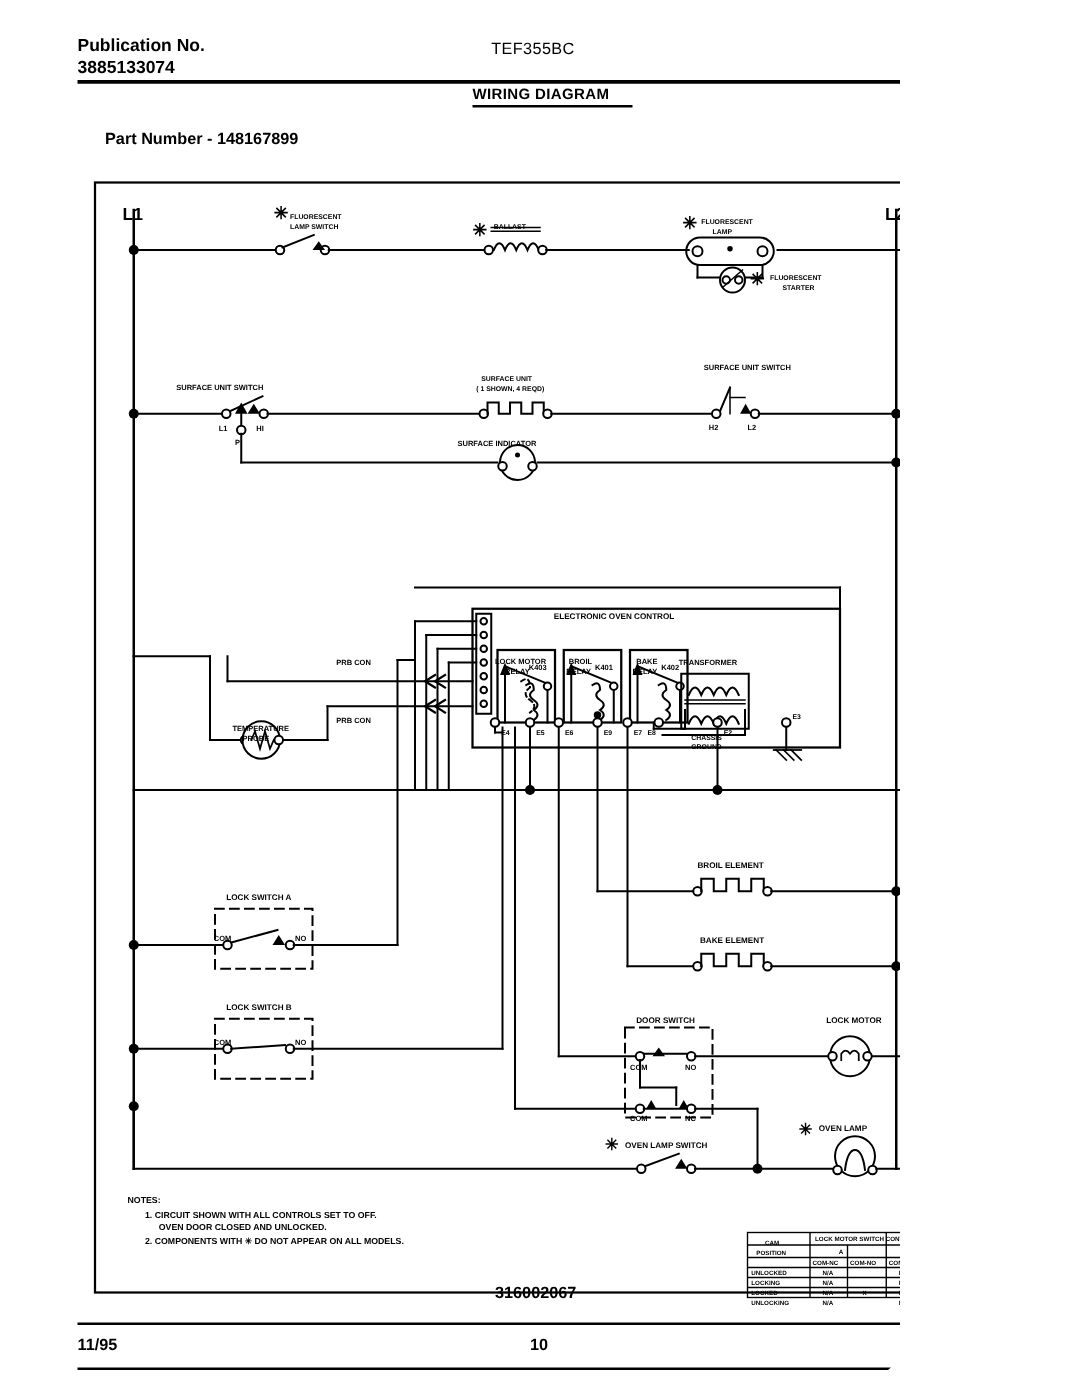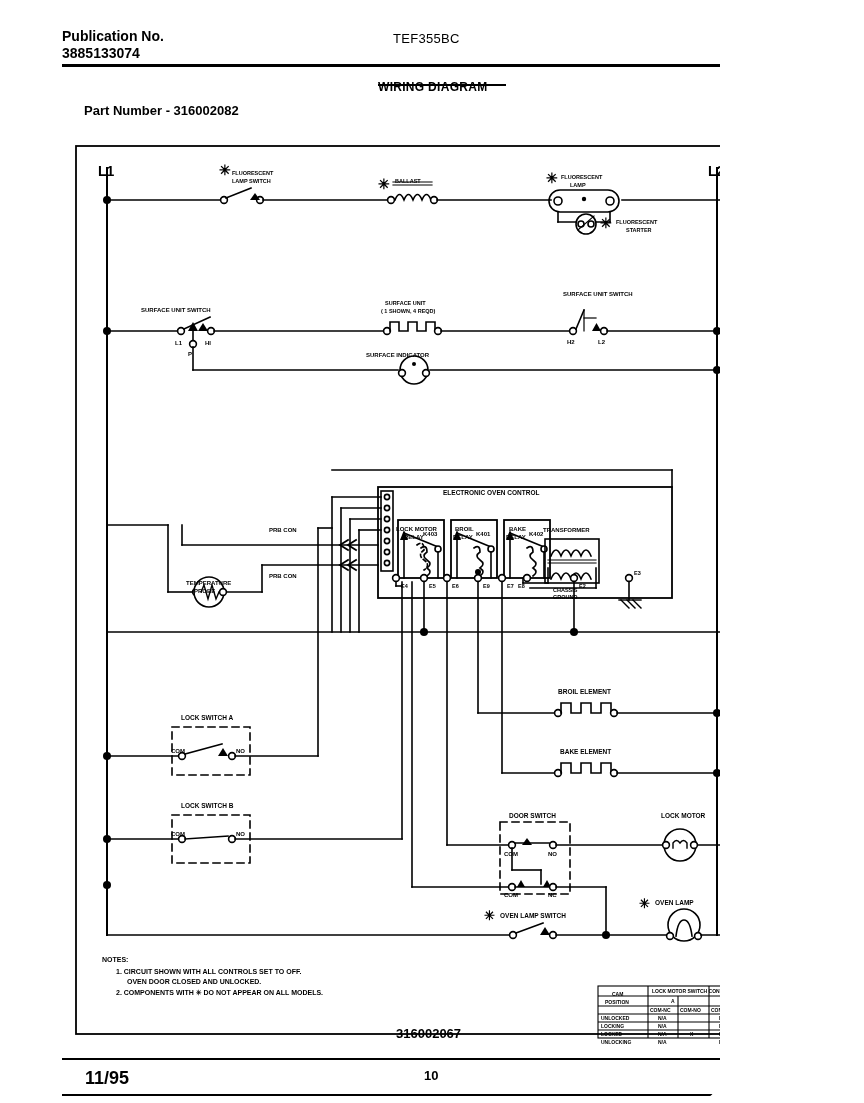--- a/index.html
+++ b/index.html
@@ -1,46 +1,46 @@
 <!DOCTYPE html>
 <html><head>
 <meta charset="utf-8">
 <style>
   html,body{margin:0;padding:0;background:#fff;}
   body{width:864px;height:1103px;position:relative;
        font-family:"Liberation Sans", sans-serif;color:#000;}
   .page{position:absolute;inset:0;width:720px;height:1103px;overflow:hidden;border-radius:28px;}
   .hdr-pub{position:absolute;left:62px;top:28px;font-size:14px;font-weight:bold;line-height:17px;}
   .hdr-model{position:absolute;left:393px;top:31px;font-size:13px;font-weight:normal;letter-spacing:.3px;}
-  .hdr-wiring{position:absolute;left:378px;top:68px;font-size:12px;font-weight:bold;letter-spacing:.3px;margin-top:12px;}
+  .hdr-wiring{position:absolute;left:378px;top:68px;font-size:12px;font-weight:bold;letter-spacing:.3px;}
   .rule-top{position:absolute;left:62px;top:64px;width:740px;height:3px;background:#000;}
   .rule-wiring{position:absolute;left:378px;top:84px;width:128px;height:2px;background:#000;}
   .partno{position:absolute;left:84px;top:103px;font-size:13px;font-weight:bold;}
-  .footer-date{position:absolute;left:62px;top:1068px;font-size:18px;font-weight:bold;margin-left:23px;}
+  .footer-date{position:absolute;left:62px;top:1068px;font-size:13px;font-weight:bold;}
   .footer-page{position:absolute;left:424px;top:1068px;font-size:13px;font-weight:bold;text-align:right;}
   .rule-bot{position:absolute;left:62px;top:1058px;width:740px;height:2px;background:#000;}
   .rule-bot2{position:absolute;left:62px;top:1094px;width:740px;height:2px;background:#000;}
   svg{position:absolute;left:0;top:0;}
   svg text{font-family:"Liberation Sans", sans-serif;font-weight:bold;}
 </style>
 </head>
 <body>
 
 <div class="page">
 
   <div class="hdr-pub">
     <div>Publication No.</div>
     <div>3885133074</div>
   </div>
 
   <div class="hdr-model">TEF355BC</div>
   <div class="rule-top"></div>
   <div class="hdr-wiring">WIRING DIAGRAM</div>
   <div class="rule-wiring"></div>
-  <div class="partno">Part Number - 316002082</div>
+  <div class="partno">Part Number - 148167899</div>
 
   <svg width="864" height="1103" viewBox="0 0 864 1103">
     <g fill="none" stroke="#000" stroke-width="1.6" stroke-linecap="square">
 
       <rect x="76" y="146" width="712" height="888" stroke-width="1.8"></rect>
 
       <line x1="107" y1="168" x2="107" y2="935" stroke-width="2"></line>
       <line x1="717" y1="168" x2="717" y2="935" stroke-width="2"></line>
       <line x1="752" y1="168" x2="752" y2="935" stroke-width="2"></line>
 

